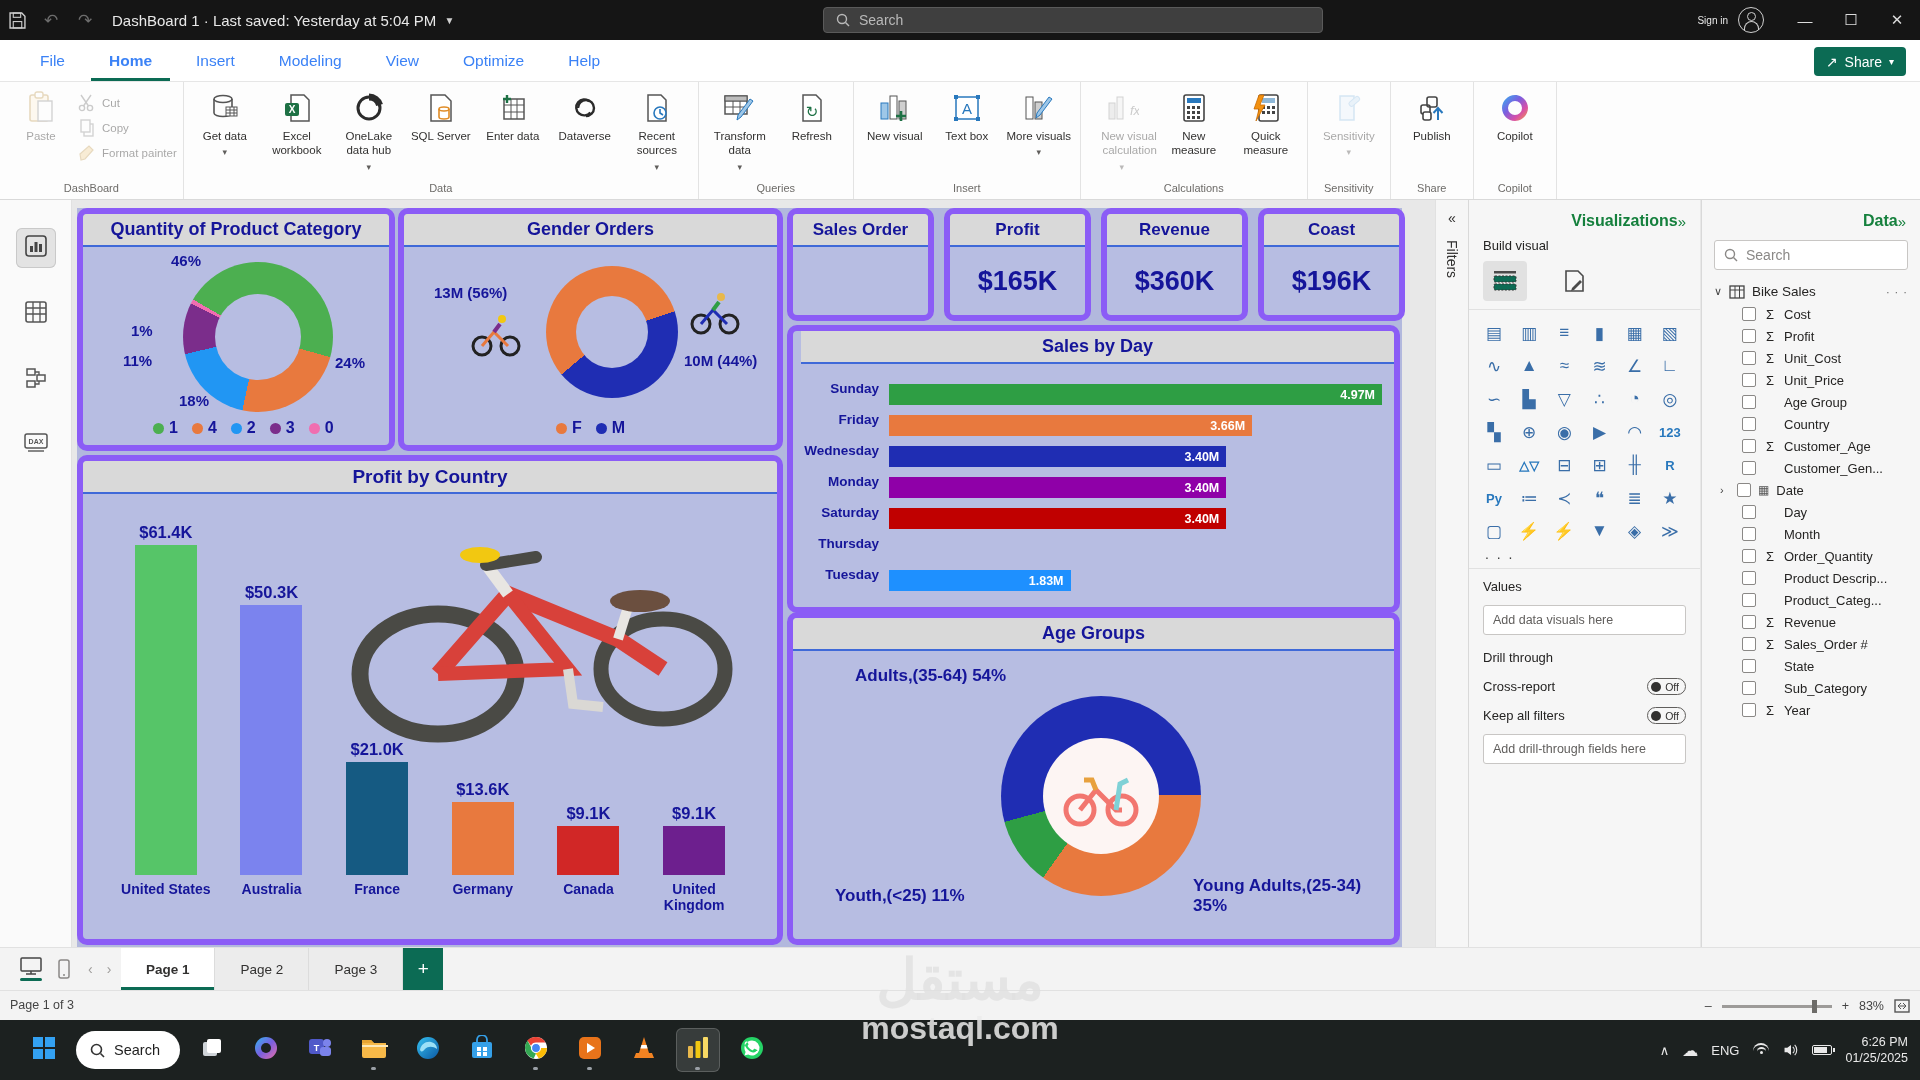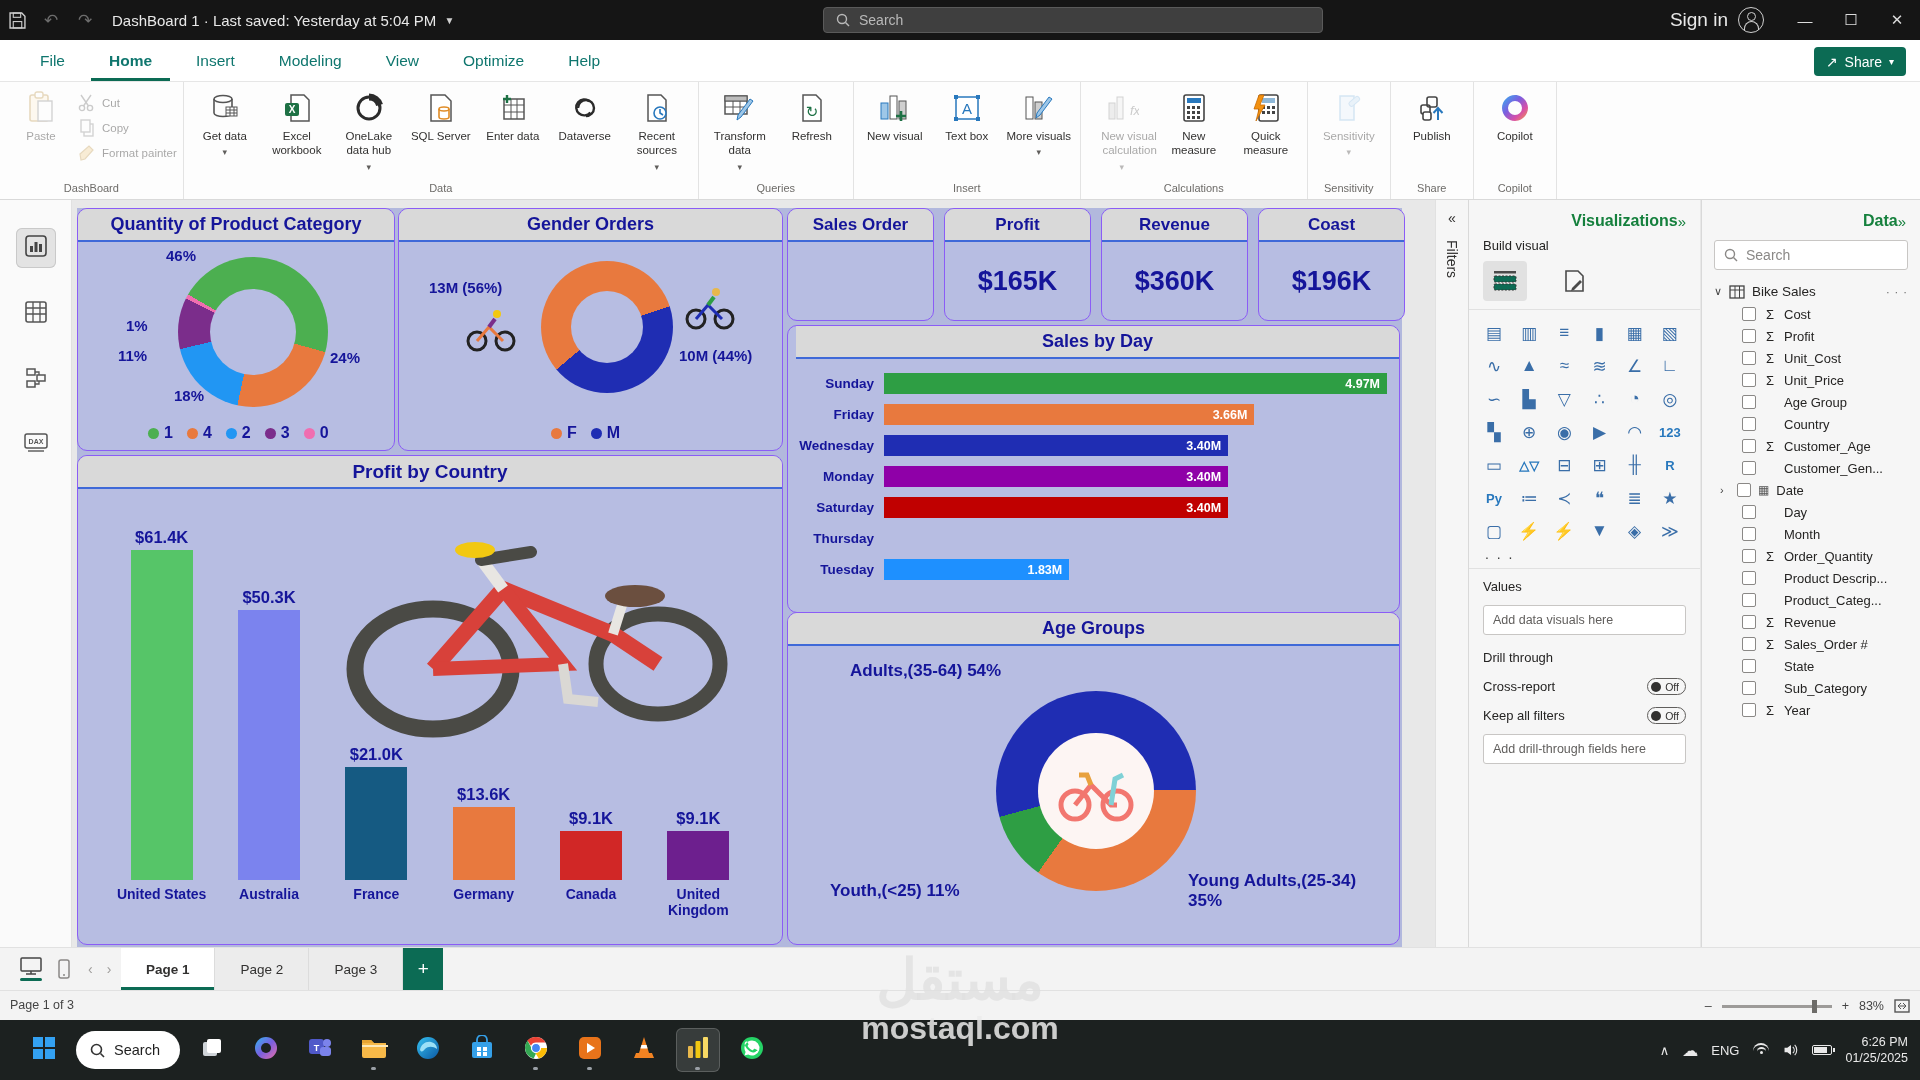--- a/index.html
+++ b/index.html
@@ -6,30 +6,30 @@
   html,body { width:1920px; height:1080px; overflow:hidden; font-family:"Liberation Sans",sans-serif; background:#e8e8e8; }
 
   
   .titlebar { position:absolute; left:0; top:0; width:1920px; height:40px; background:#151515; display:flex; align-items:center; color:#e8e8e8; font-size:15px; }
   .tb-icon { width:34px; height:40px; display:flex; align-items:center; justify-content:center; color:#cfcfcf; font-size:17px; cursor:default; }
   .tb-icon.dim { color:#6d6d6d; }
   .tb-title { margin-left:10px; white-space:nowrap; }
   .tb-caret { margin-left:8px; font-size:10px; color:#cfcfcf; }
   .tb-search { position:absolute; left:823px; top:7px; width:500px; height:26px; background:#3f3f3f; border:1px solid #5a5a5a; border-radius:4px; display:flex; align-items:center; color:#b9b9b9; font-size:14px; padding-left:12px; gap:9px; }
   .tb-right { position:absolute; right:0; top:0; height:40px; display:flex; align-items:center; }
-  .signin { font-size:19px; margin-right:10px; }
+  .signin { font-size:10px; margin-right:10px; }
   .avatar { width:26px; height:26px; border-radius:50%; border:1.5px solid #cfcfcf; margin-right:18px; position:relative; }
   .avatar:before { content:""; position:absolute; left:8px; top:4px; width:7px; height:7px; border-radius:50%; border:1.5px solid #cfcfcf; }
   .avatar:after { content:""; position:absolute; left:4.5px; top:13px; width:13px; height:8px; border-radius:8px 8px 0 0; border:1.5px solid #cfcfcf; border-bottom:none; }
   .winbtn { width:46px; height:40px; display:flex; align-items:center; justify-content:center; font-size:15px; color:#dcdcdc; }
 
   
   .menubar { position:absolute; left:0; top:40px; width:1920px; height:42px; background:#ffffff; display:flex; align-items:flex-end; border-bottom:1px solid #e6e6e6; }
   .menu-tabs { display:flex; margin-left:22px; gap:8px; }
-  .mtab { padding:9px 18px 8px 18px; font-size:15.5px; color:#0f766e; border-bottom:3px solid transparent; }
+  .mtab { padding:9px 18px 8px 18px; font-size:15.5px; color:#3b82f6; border-bottom:3px solid transparent; }
   .mtab.active { font-weight:bold; border-bottom:3px solid #0c6b54; }
   .share-btn { position:absolute; right:14px; top:7px; height:29px; background:#0c6b54; color:#fff; border-radius:4px; display:flex; align-items:center; padding:0 12px; gap:7px; font-size:14px; }
   .share-btn .sc { font-size:10px; }
 
   
   .ribbon { position:absolute; left:0; top:82px; width:1920px; height:118px; background:#fdfdfd; border-bottom:1px solid #d9d9d9; display:flex; }
   .rgroup { display:flex; flex-direction:column; border-right:1px solid #e3e3e3; padding:6px 6px 0 6px; }
   .rbtns { flex:1; display:flex; align-items:flex-start; gap:2px; }
   .rlabel { height:20px; font-size:11px; color:#6d6b68; text-align:center; line-height:18px; }
   .rbtn { width:70px; display:flex; flex-direction:column; align-items:center; text-align:center; font-size:11.5px; color:#323130; padding-top:3px; gap:4px; }
@@ -49,38 +49,38 @@
   .rail-item.active { background:#e3e3e3; box-shadow:inset 0 0 0 1px #c9c9c9; }
   .canvas { position:absolute; left:72px; top:0; width:1396px; height:747px; background:#e8e8e8; }
   .sheet { position:absolute; left:5px; top:8px; width:1325px; height:739px; background:#b2b8dd; }
 
   
   .filters-strip { position:absolute; right:0; top:0; width:33px; height:747px; background:#f6f6f6; border-left:1px solid #e1e1e1; display:flex; flex-direction:column; align-items:center; padding-top:10px; gap:14px; }
   .filters-strip .fchev { font-size:14px; color:#323130; }
   .filters-vert { writing-mode:vertical-rl; font-size:14px; color:#323130; }
 
   
-  .card { position:absolute; border:1px solid #8b5cf6; border-radius:10px; background:#b7bde2; overflow:hidden; }
+  .card { position:absolute; border:6px solid #8b5cf6; border-radius:10px; background:#b7bde2; overflow:hidden; }
   .card-head { height:33px; background:#d9d9d9; border-bottom:2px solid #3f69d8; display:flex; align-items:center; justify-content:center; font-weight:bold; font-size:18px; color:#15159a; }
   .kpi-val { display:flex; align-items:center; justify-content:center; height:calc(100% - 33px); font-size:27px; font-weight:bold; color:#15159a; }
 
   
   .donut { position:absolute; border-radius:50%; }
   .donut .hole { position:absolute; border-radius:50%; background:#b7bde2; left:50%; top:50%; transform:translate(-50%,-50%); }
   .dlabel { position:absolute; font-weight:bold; color:#15159a; font-size:15px; white-space:nowrap; }
   .legend { position:absolute; display:flex; gap:14px; font-weight:bold; color:#15159a; font-size:16px; align-items:center; }
   .legend .li { display:flex; align-items:center; gap:5px; }
   .legend .dot { width:11px; height:11px; border-radius:50%; }
 
   
   .sbd-rows { position:absolute; left:8px; right:12px; top:45px; }
   .sbd-row { display:flex; align-items:center; height:25px; margin-bottom:6px; }
   .sbd-day { width:88px; text-align:right; padding-right:10px; font-weight:bold; color:#15159a; font-size:13.5px; }
   .sbd-barwrap { flex:1; height:21px; position:relative; }
-  .sbd-bar { height:21px; display:flex; align-items:center; justify-content:flex-end; color:#fff; font-weight:bold; font-size:12.5px; padding-right:7px; }
+  .sbd-bar { height:21px; display:flex; align-items:center; justify-content:flex-end; color:#fff; font-weight:bold; font-size:12.5px; padding-right:7px;margin-top:6px; }
 
   
   .pbc-plot { position:absolute; left:30px; right:30px; top:46px; bottom:12px; display:flex; justify-content:space-around; align-items:flex-end; }
   .pbc-col { width:96px; display:flex; flex-direction:column; align-items:center; justify-content:flex-end; height:100%; }
   .pbc-val { font-weight:bold; font-size:16.5px; color:#15159a; margin-bottom:3px; }
   .pbc-bar { width:62px; }
   .pbc-name { height:52px; display:flex; align-items:flex-start; justify-content:center; text-align:center; font-weight:bold; font-size:14px; color:#15159a; padding-top:6px; line-height:1.15; }
 
   
   .pane { position:absolute; top:0; height:747px; background:#f6f6f6; border-left:1px solid #d9d9d9; }

